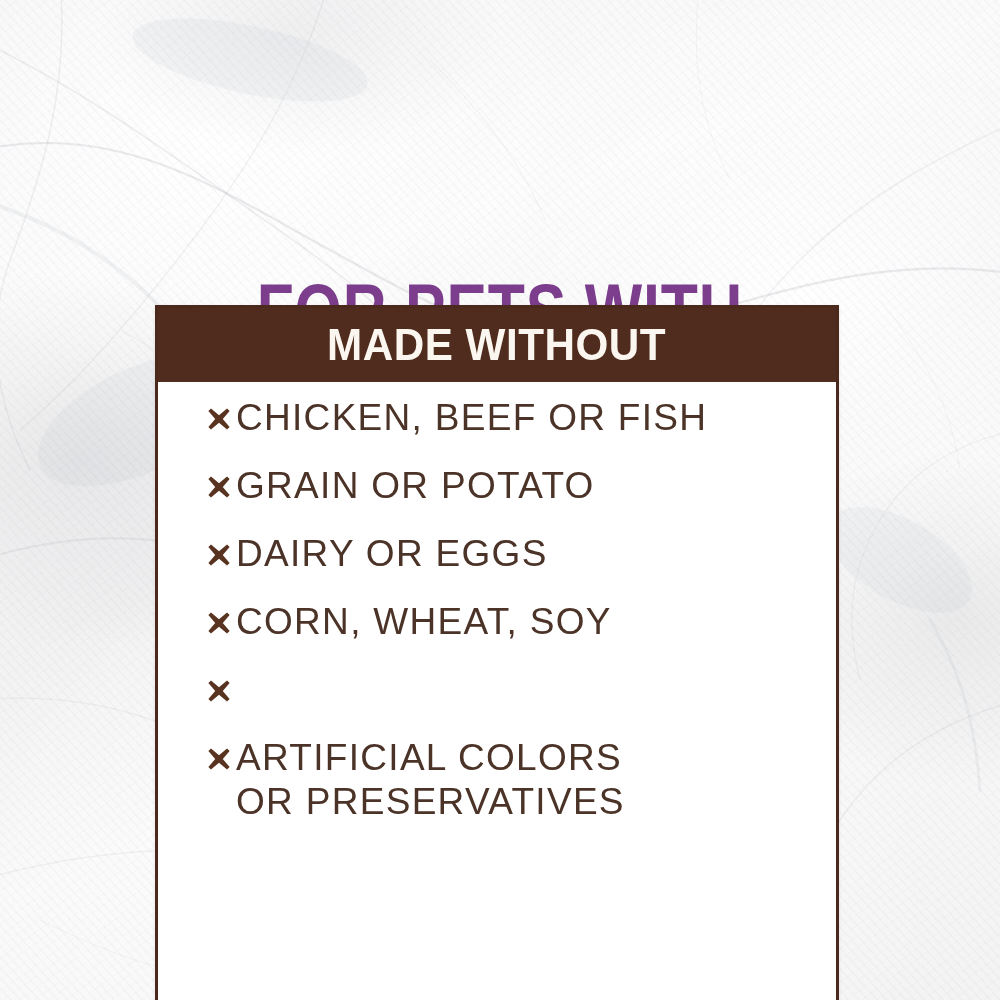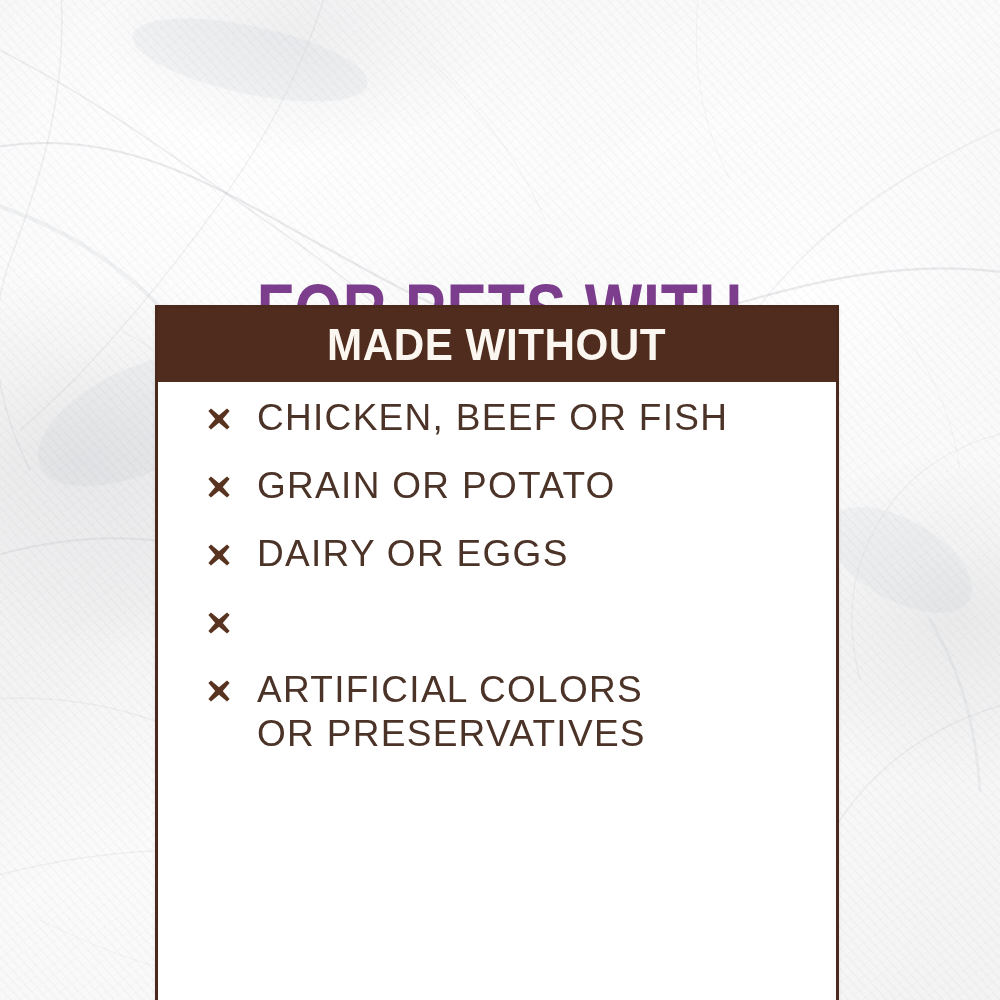--- a/index.html
+++ b/index.html
@@ -130,21 +130,20 @@
   .x-icon svg {
     position: absolute;
     left: 0;
     top: 8px;
     width: 26px;
     height: 26px;
     display: block;
   }
 
   .item-label {
-    margin-left: 21px;
     color: #4c3328;
     font-family: "Liberation Sans", sans-serif;
     font-weight: 400;
     font-size: 37px;
     line-height: 44px;
     letter-spacing: 1.3px;
     white-space: pre-line;
   }
 </style>
 </head>
@@ -223,20 +222,28 @@
 
       <div class="item">
         <span class="x-icon">
           <svg viewBox="0 0 24 24" xmlns="http://www.w3.org/2000/svg">
             <path d="M4.6 2.2 L12 8.5 L19.4 2.2 L21.8 4.6 L15.5 12 L21.8 19.4 L19.4 21.8 L12 15.5 L4.6 21.8 L2.2 19.4 L8.5 12 L2.2 4.6 Z" fill="#58331f"></path>
           </svg>
         </span>
         <span class="item-label">DAIRY OR EGGS</span>
       </div>
 
+      <div class="item">
+        <span class="x-icon">
+          <svg viewBox="0 0 24 24" xmlns="http://www.w3.org/2000/svg">
+            <path d="M4.6 2.2 L12 8.5 L19.4 2.2 L21.8 4.6 L15.5 12 L21.8 19.4 L19.4 21.8 L12 15.5 L4.6 21.8 L2.2 19.4 L8.5 12 L2.2 4.6 Z" fill="#58331f"></path>
+          </svg>
+        </span>
+        <span class="item-label">CORN, WHEAT, SOY</span>
+      </div>
 
       <div class="item">
         <span class="x-icon">
           <svg viewBox="0 0 24 24" xmlns="http://www.w3.org/2000/svg">
             <path d="M4.6 2.2 L12 8.5 L19.4 2.2 L21.8 4.6 L15.5 12 L21.8 19.4 L19.4 21.8 L12 15.5 L4.6 21.8 L2.2 19.4 L8.5 12 L2.2 4.6 Z" fill="#58331f"></path>
           </svg>
         </span>
       </div>
 
       <div class="item tall">

